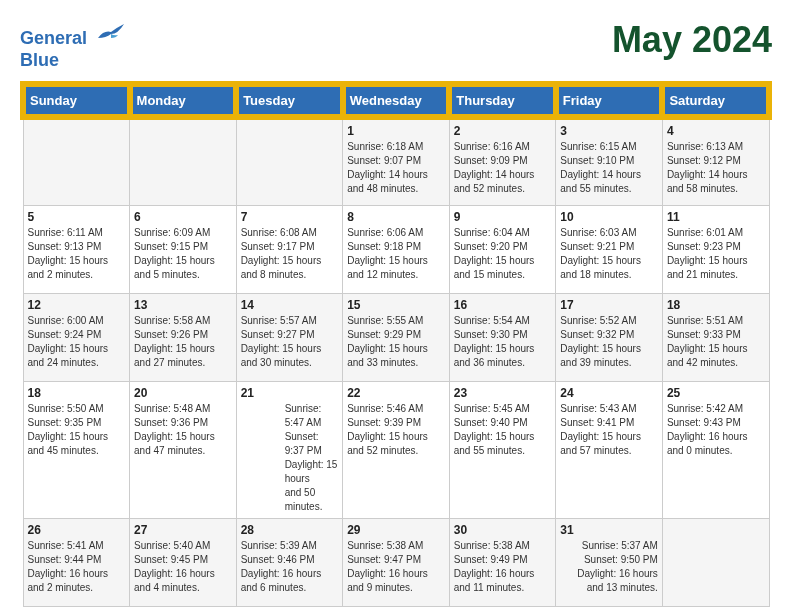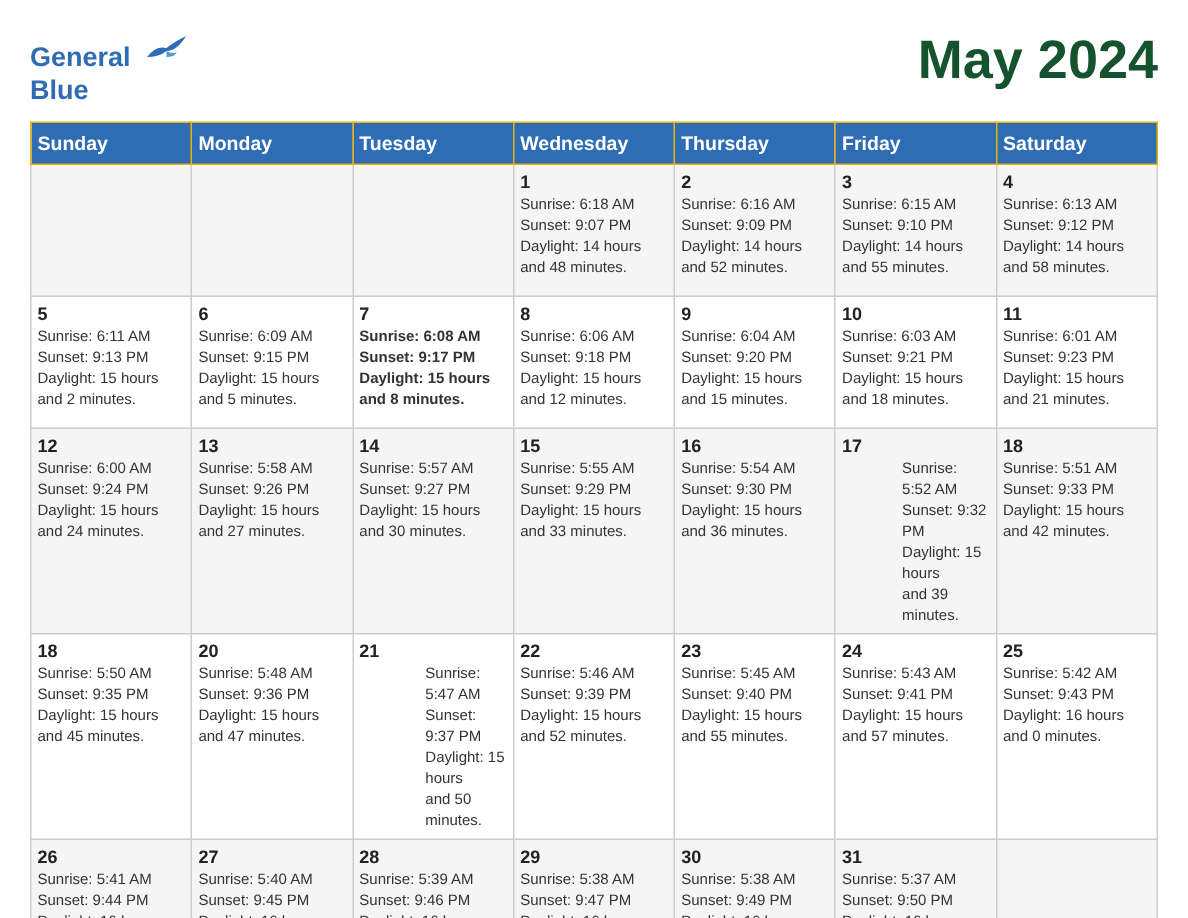--- a/index.html
+++ b/index.html
@@ -52,21 +52,21 @@
       border-collapse: collapse;
       table-layout: fixed;
     }
     thead tr th {
       background-color: #2e6db4;
       color: #fff;
       font-size: 13px;
       font-weight: bold;
       padding: 6px 4px;
       text-align: left;
-      border: 1px solid #eab308;
+      border: 6px solid #eab308;
     }
     tbody tr td {
       vertical-align: top;
       border: 1px solid #ccc;
       padding: 4px 4px;
       font-size: 10.5px;
       color: #222;
       height: 88px;
       background: #fff;
     }
@@ -165,21 +165,21 @@
         </td>
         <td>
           <span class="day-num">6</span>
           <div class="day-info" style="white-space: pre-line;">Sunrise: 6:09 AM
 Sunset: 9:15 PM
 Daylight: 15 hours
 and 5 minutes.</div>
         </td>
         <td>
           <span class="day-num">7</span>
-          <div class="day-info" style="white-space: pre-line; font-weight: bold;">Sunrise: 6:08 AM
+          <div class="day-info" style="white-space: pre-line;">Sunrise: 6:08 AM
 Sunset: 9:17 PM
 Daylight: 15 hours
 and 8 minutes.</div>
         </td>
         <td>
           <span class="day-num">8</span>
           <div class="day-info" style="white-space: pre-line;">Sunrise: 6:06 AM
 Sunset: 9:18 PM
 Daylight: 15 hours
 and 12 minutes.</div>
@@ -237,21 +237,21 @@
         </td>
         <td>
           <span class="day-num">16</span>
           <div class="day-info" style="white-space: pre-line;">Sunrise: 5:54 AM
 Sunset: 9:30 PM
 Daylight: 15 hours
 and 36 minutes.</div>
         </td>
         <td>
           <span class="day-num">17</span>
-          <div class="day-info" style="white-space: pre-line; margin-left: 40px;">Sunrise: 5:52 AM
+          <div class="day-info" style="white-space: pre-line;">Sunrise: 5:52 AM
 Sunset: 9:32 PM
 Daylight: 15 hours
 and 39 minutes.</div>
         </td>
         <td>
           <span class="day-num">18</span>
           <div class="day-info" style="white-space: pre-line;">Sunrise: 5:51 AM
 Sunset: 9:33 PM
 Daylight: 15 hours
 and 42 minutes.</div>
@@ -339,21 +339,21 @@
         </td>
         <td>
           <span class="day-num">30</span>
           <div class="day-info" style="white-space: pre-line;">Sunrise: 5:38 AM
 Sunset: 9:49 PM
 Daylight: 16 hours
 and 11 minutes.</div>
         </td>
         <td>
           <span class="day-num">31</span>
-          <div class="day-info" style="white-space: pre-line;">Sunrise: 5:37 AM
+          <div class="day-info" style="white-space: pre-line; text-align: right;">Sunrise: 5:37 AM
 Sunset: 9:50 PM
 Daylight: 16 hours
 and 13 minutes.</div>
         </td>
         <td class="empty"></td>
       </tr>
     </tbody>
 </table>
 
 </body></html>

